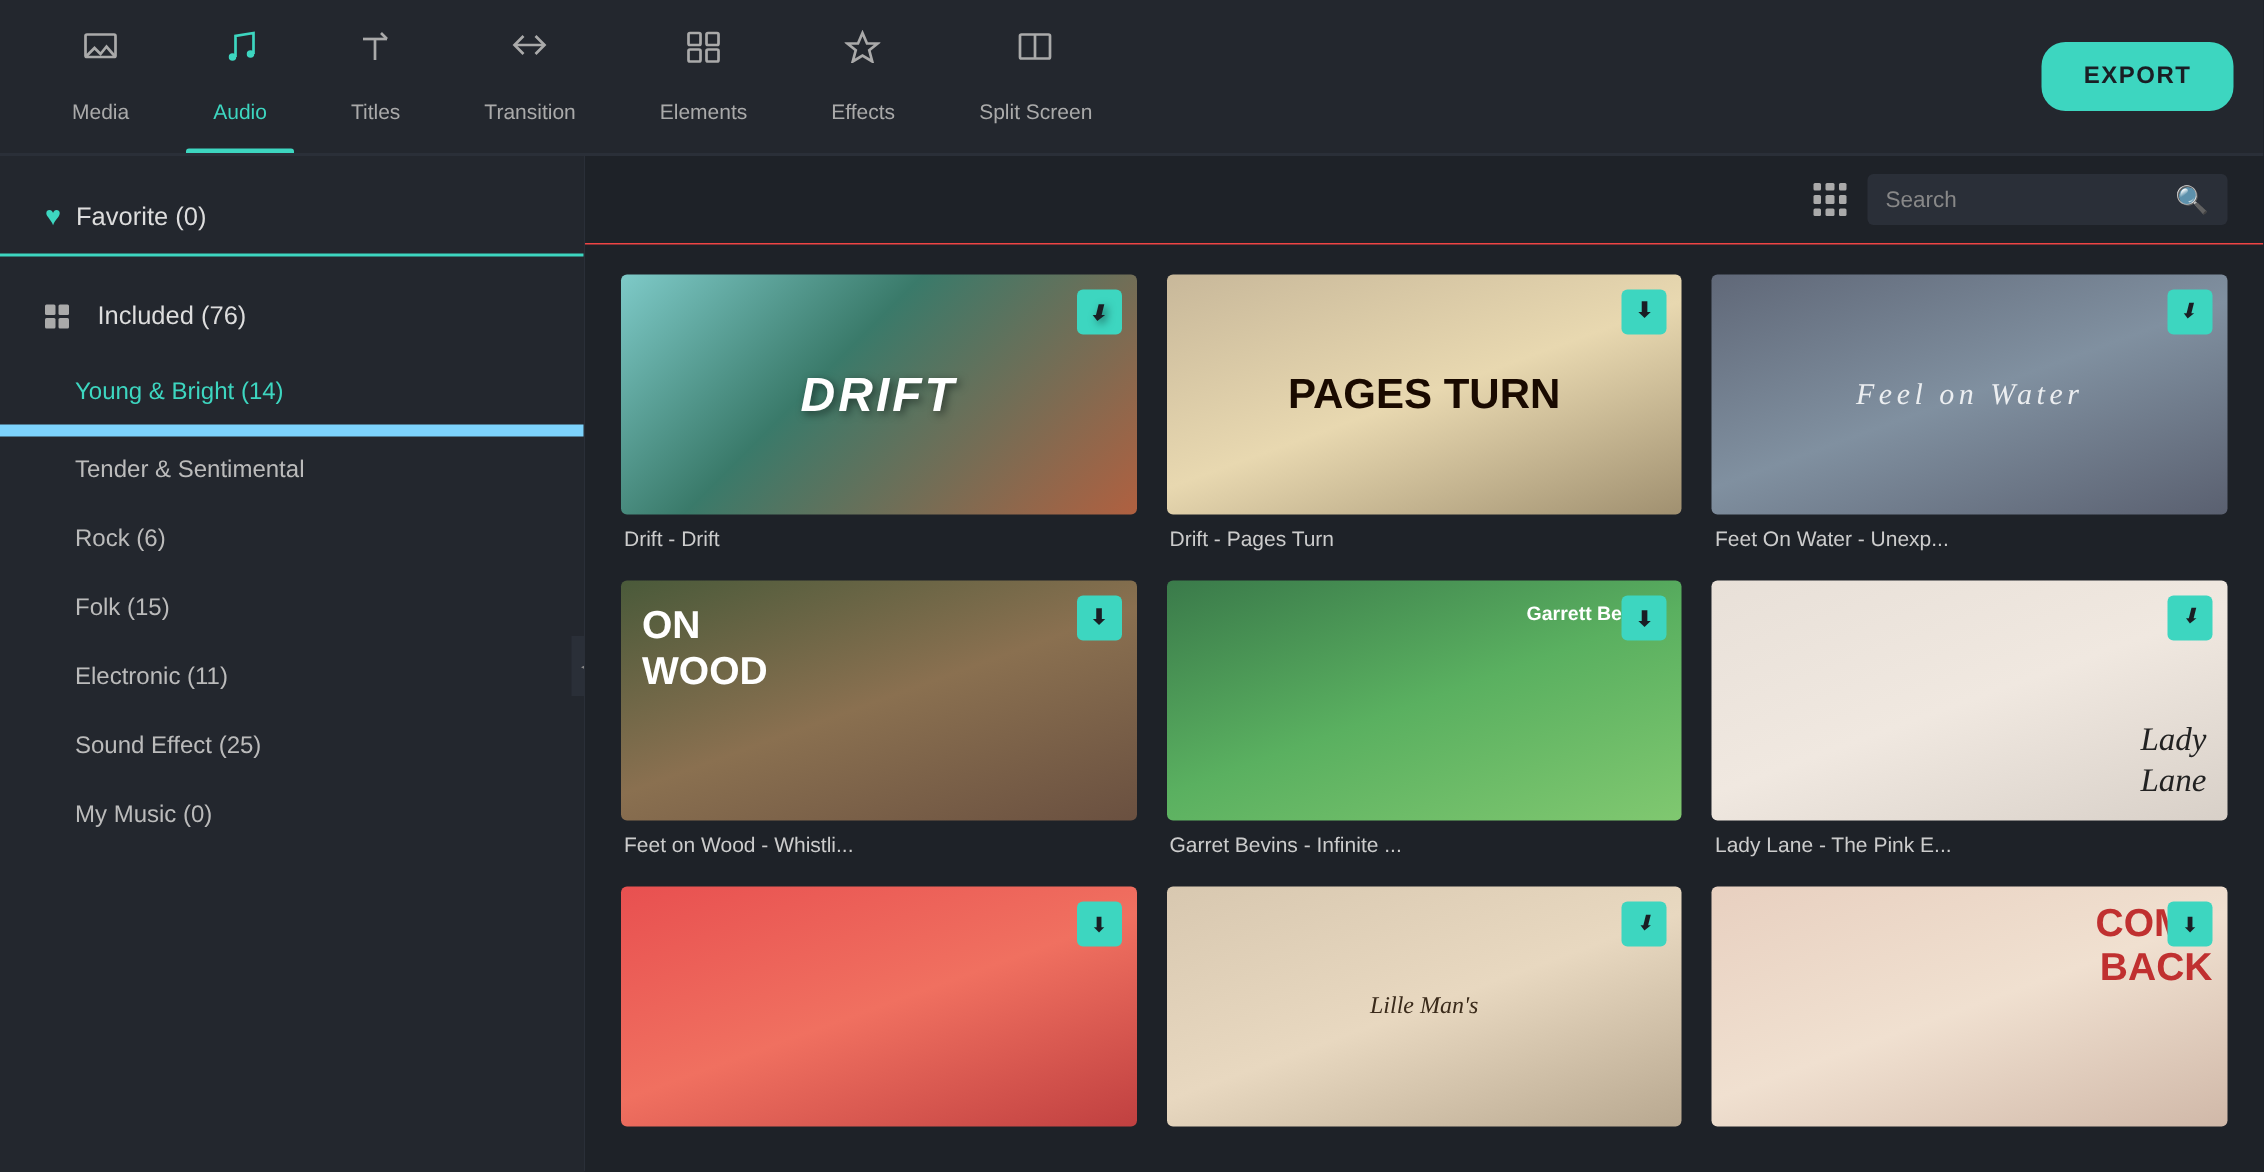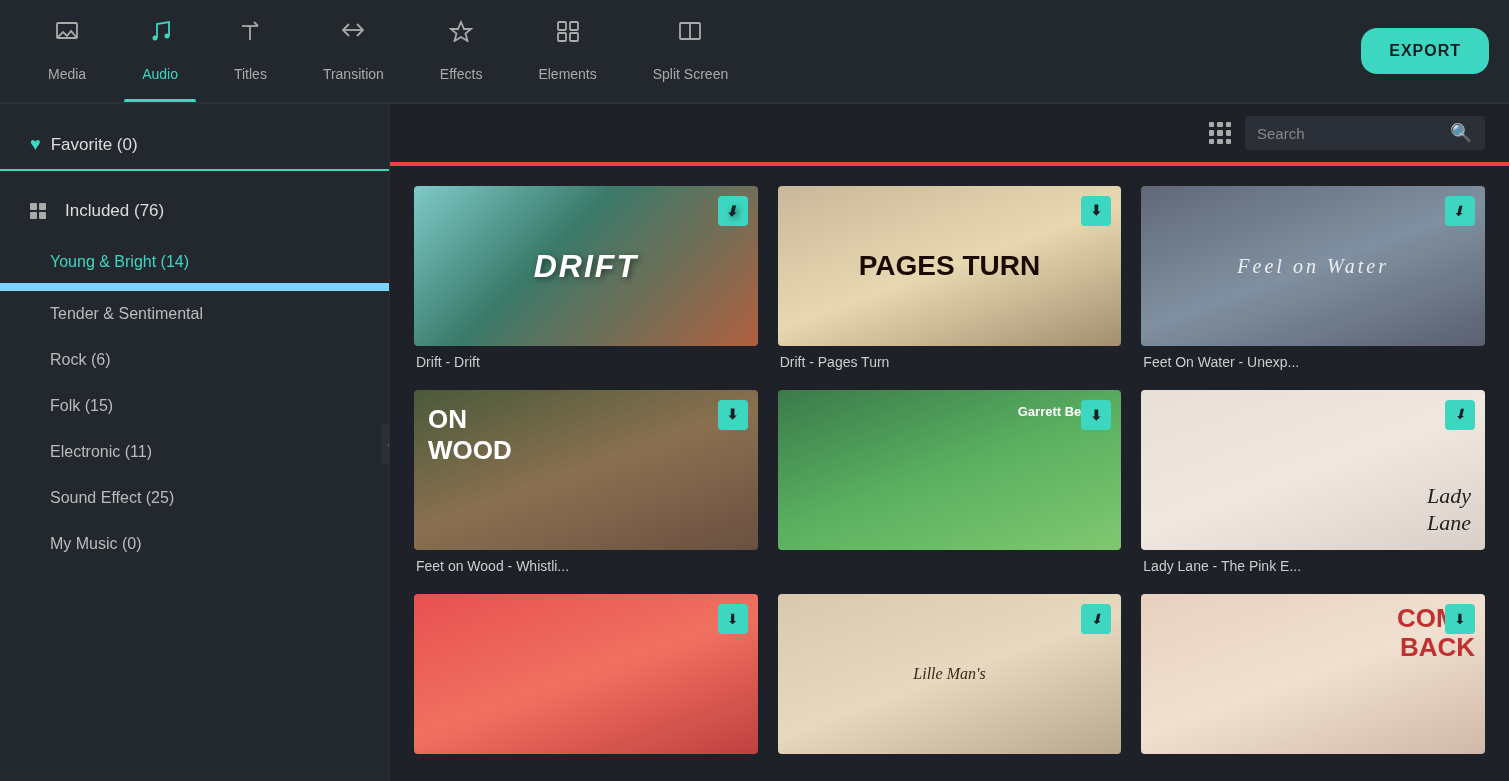--- a/index.html
+++ b/index.html
@@ -158,21 +158,21 @@
     }
 
     
     .search-bar {
       display: flex;
       align-items: center;
       justify-content: flex-end;
       gap: 14px;
       padding: 12px 24px;
       background: #1e2228;
-      border-bottom: 4px solid #ef4444;
+      border-bottom: 1px solid #ef4444;
     }
     .grid-view-icon {
       display: grid;
       grid-template-columns: 1fr 1fr 1fr;
       gap: 3px;
       width: 22px;
       height: 22px;
       cursor: pointer;
     }
     .grid-view-icon span {
@@ -369,35 +369,35 @@
         <polyline points="16,4 22,10 16,16"></polyline>
         <polyline points="8,4 2,10 8,16"></polyline>
         <line x1="2" y1="10" x2="22" y2="10"></line>
       </svg>
     </span>
     <span class="nav-label">Transition</span>
   </div>
   <div class="nav-item">
     <span class="nav-icon">
       <svg width="24" height="22" viewBox="0 0 24 22" fill="none" stroke="#aaa" stroke-width="1.8">
-        <polygon points="12,2 15,9 22,9 16.5,13.5 18.5,21 12,17 5.5,21 7.5,13.5 2,9 9,9"></polygon>
-      </svg>
-    </span>
-    <span class="nav-label">Effects</span>
-  </div>
-  <div class="nav-item">
-    <span class="nav-icon">
-      <svg width="24" height="22" viewBox="0 0 24 22" fill="none" stroke="#aaa" stroke-width="1.8">
         <rect x="2" y="2" width="8" height="8" rx="1"></rect>
         <rect x="14" y="2" width="8" height="8" rx="1"></rect>
         <rect x="2" y="13" width="8" height="8" rx="1"></rect>
         <rect x="14" y="13" width="8" height="8" rx="1"></rect>
       </svg>
     </span>
     <span class="nav-label">Elements</span>
+  </div>
+  <div class="nav-item">
+    <span class="nav-icon">
+      <svg width="24" height="22" viewBox="0 0 24 22" fill="none" stroke="#aaa" stroke-width="1.8">
+        <polygon points="12,2 15,9 22,9 16.5,13.5 18.5,21 12,17 5.5,21 7.5,13.5 2,9 9,9"></polygon>
+      </svg>
+    </span>
+    <span class="nav-label">Effects</span>
   </div>
   <div class="nav-item">
     <span class="nav-icon">
       <svg width="24" height="22" viewBox="0 0 24 22" fill="none" stroke="#aaa" stroke-width="1.8">
         <rect x="2" y="3" width="20" height="16" rx="1"></rect>
         <line x1="12" y1="3" x2="12" y2="19"></line>
       </svg>
     </span>
     <span class="nav-label">Split Screen</span>
   </div>
@@ -488,20 +488,21 @@
           <div class="download-badge">⬇</div>
         </div>
         <div class="music-card-title">Feet on Wood - Whistli...</div>
       </div>
 
       <div class="music-card">
         <div class="music-card-thumb thumb-infinite">
           <span style="font-size:13px;color:#fff;font-weight:bold;">Garrett Bevins</span>
           <div class="download-badge">⬇</div>
         </div>
+        <div class="music-card-title">Garret Bevins - Infinite ...</div>
       </div>
 
       <div class="music-card">
         <div class="music-card-thumb thumb-lady">
           <span style="white-space:pre;line-height:1.2;font-style:italic;">Lady
 Lane</span>
           <div class="download-badge">⬇</div>
         </div>
         <div class="music-card-title">Lady Lane - The Pink E...</div>
       </div>

